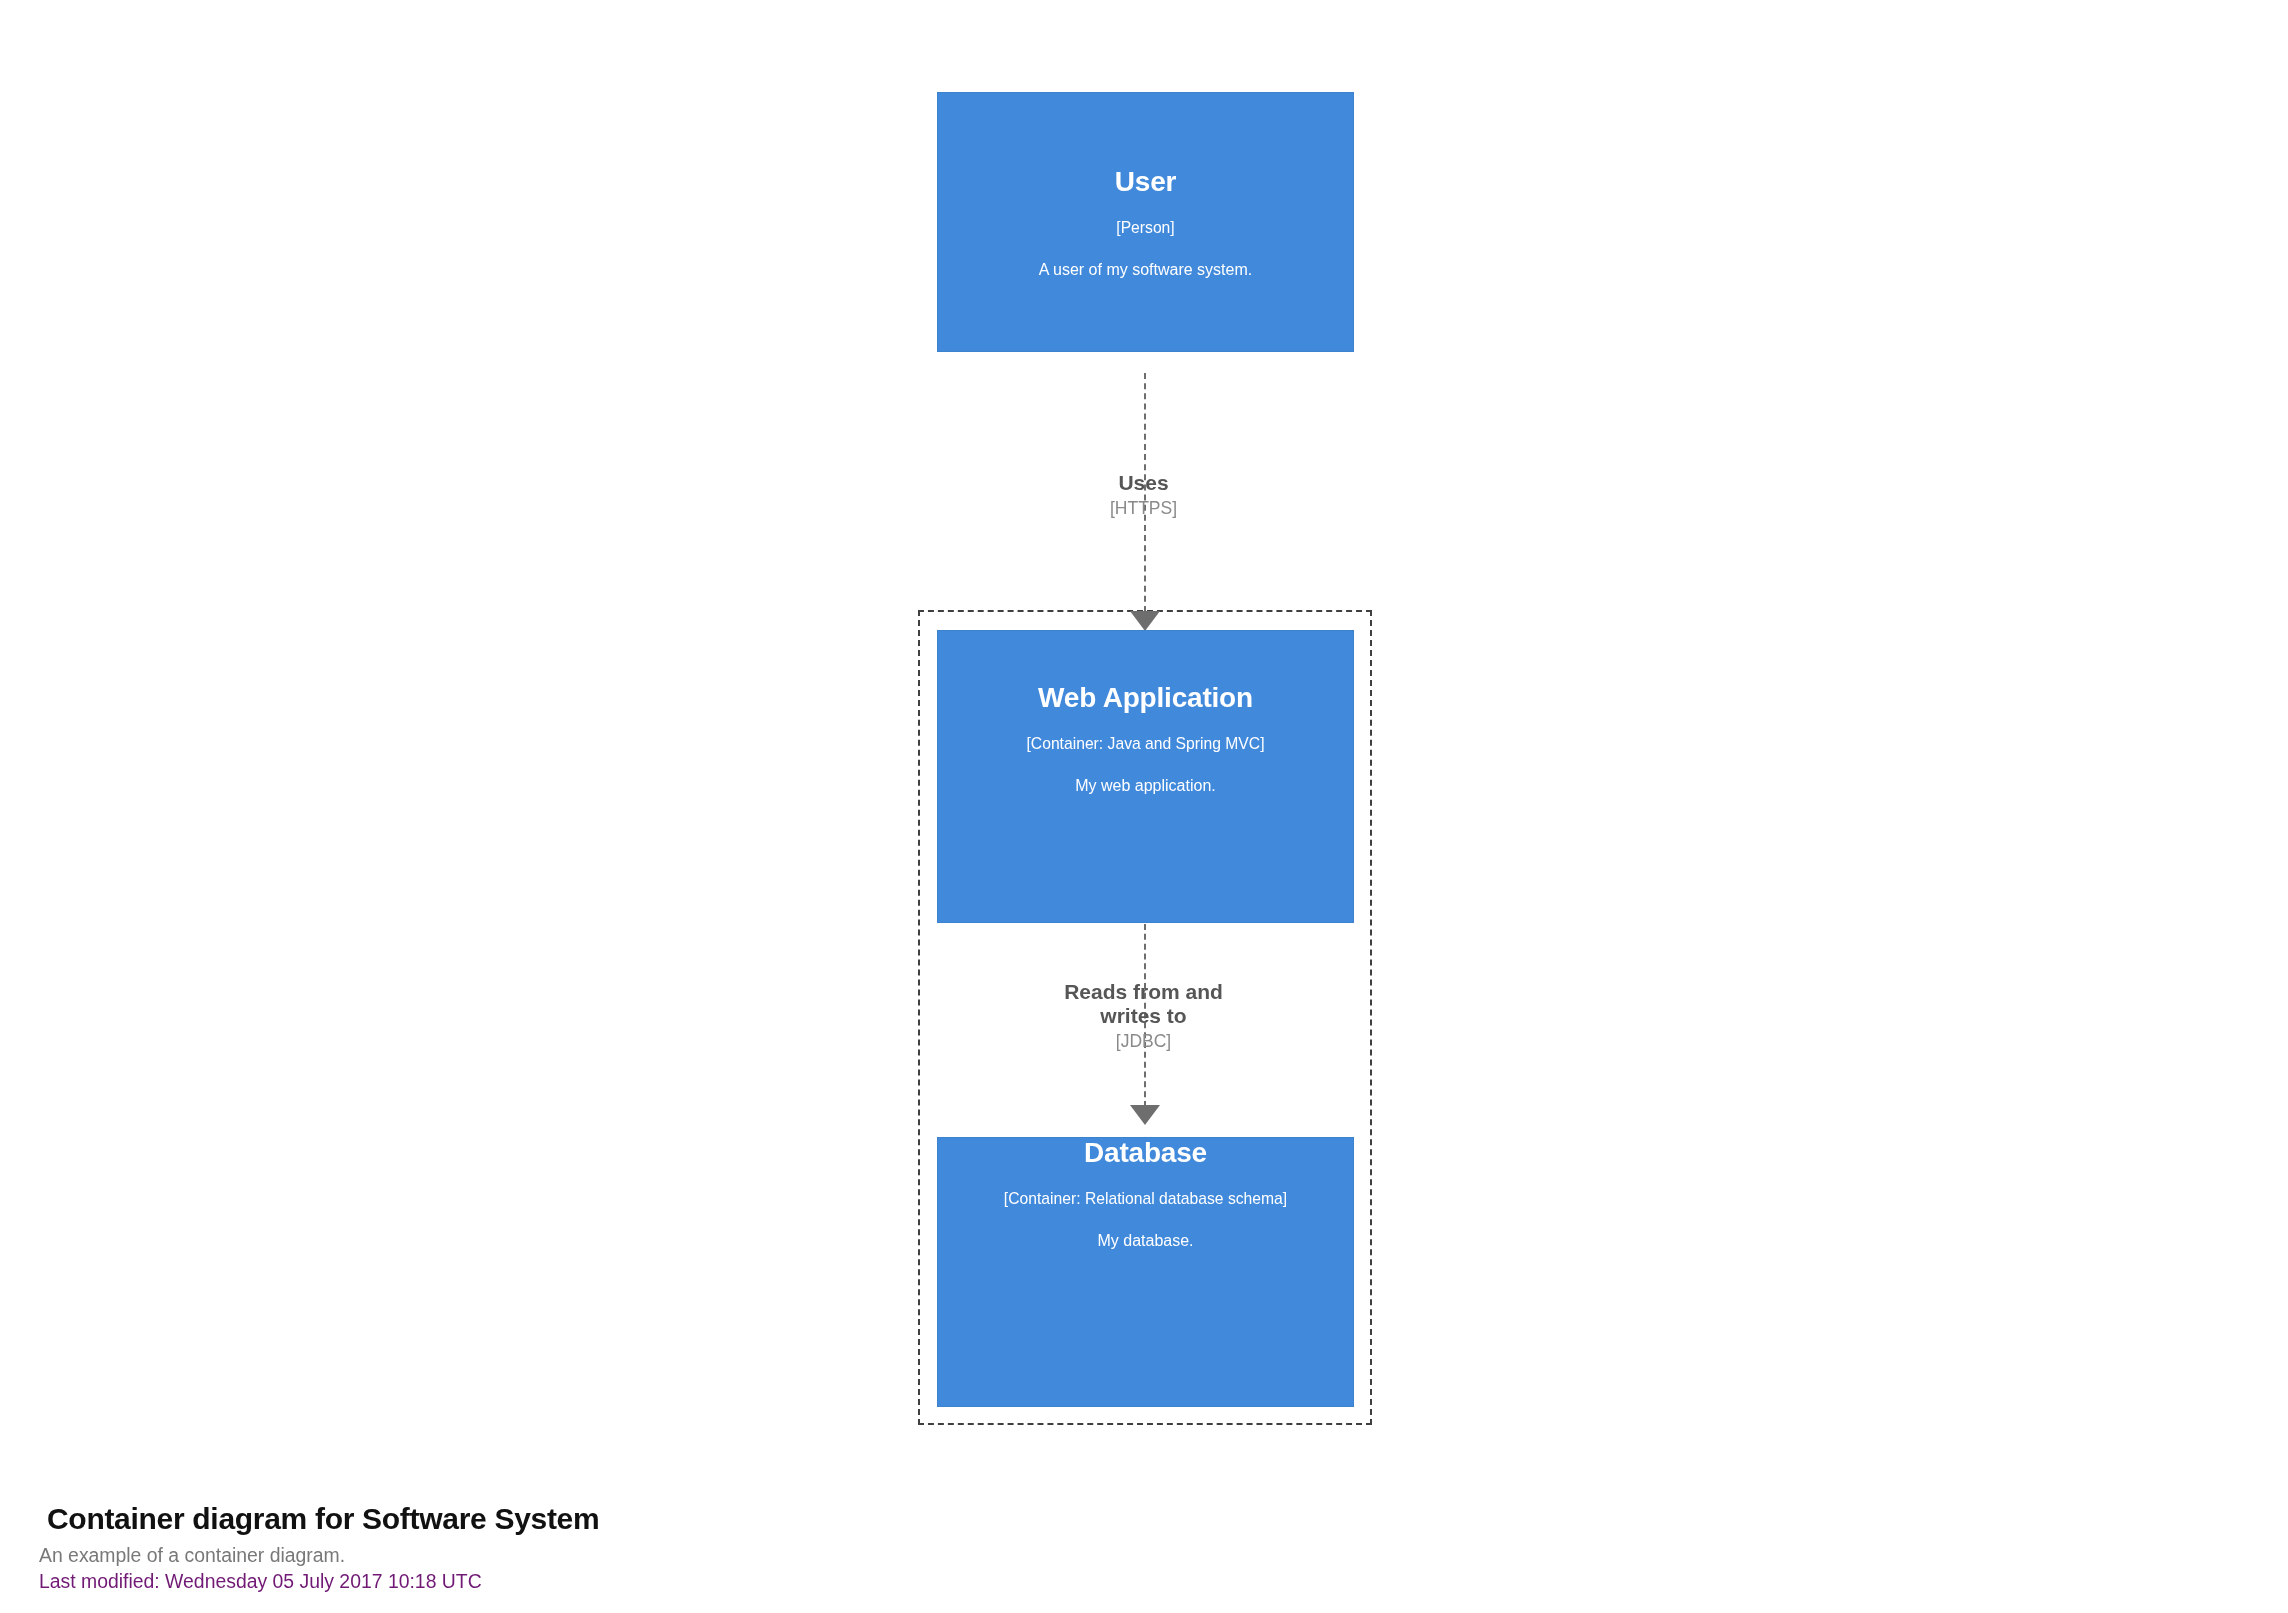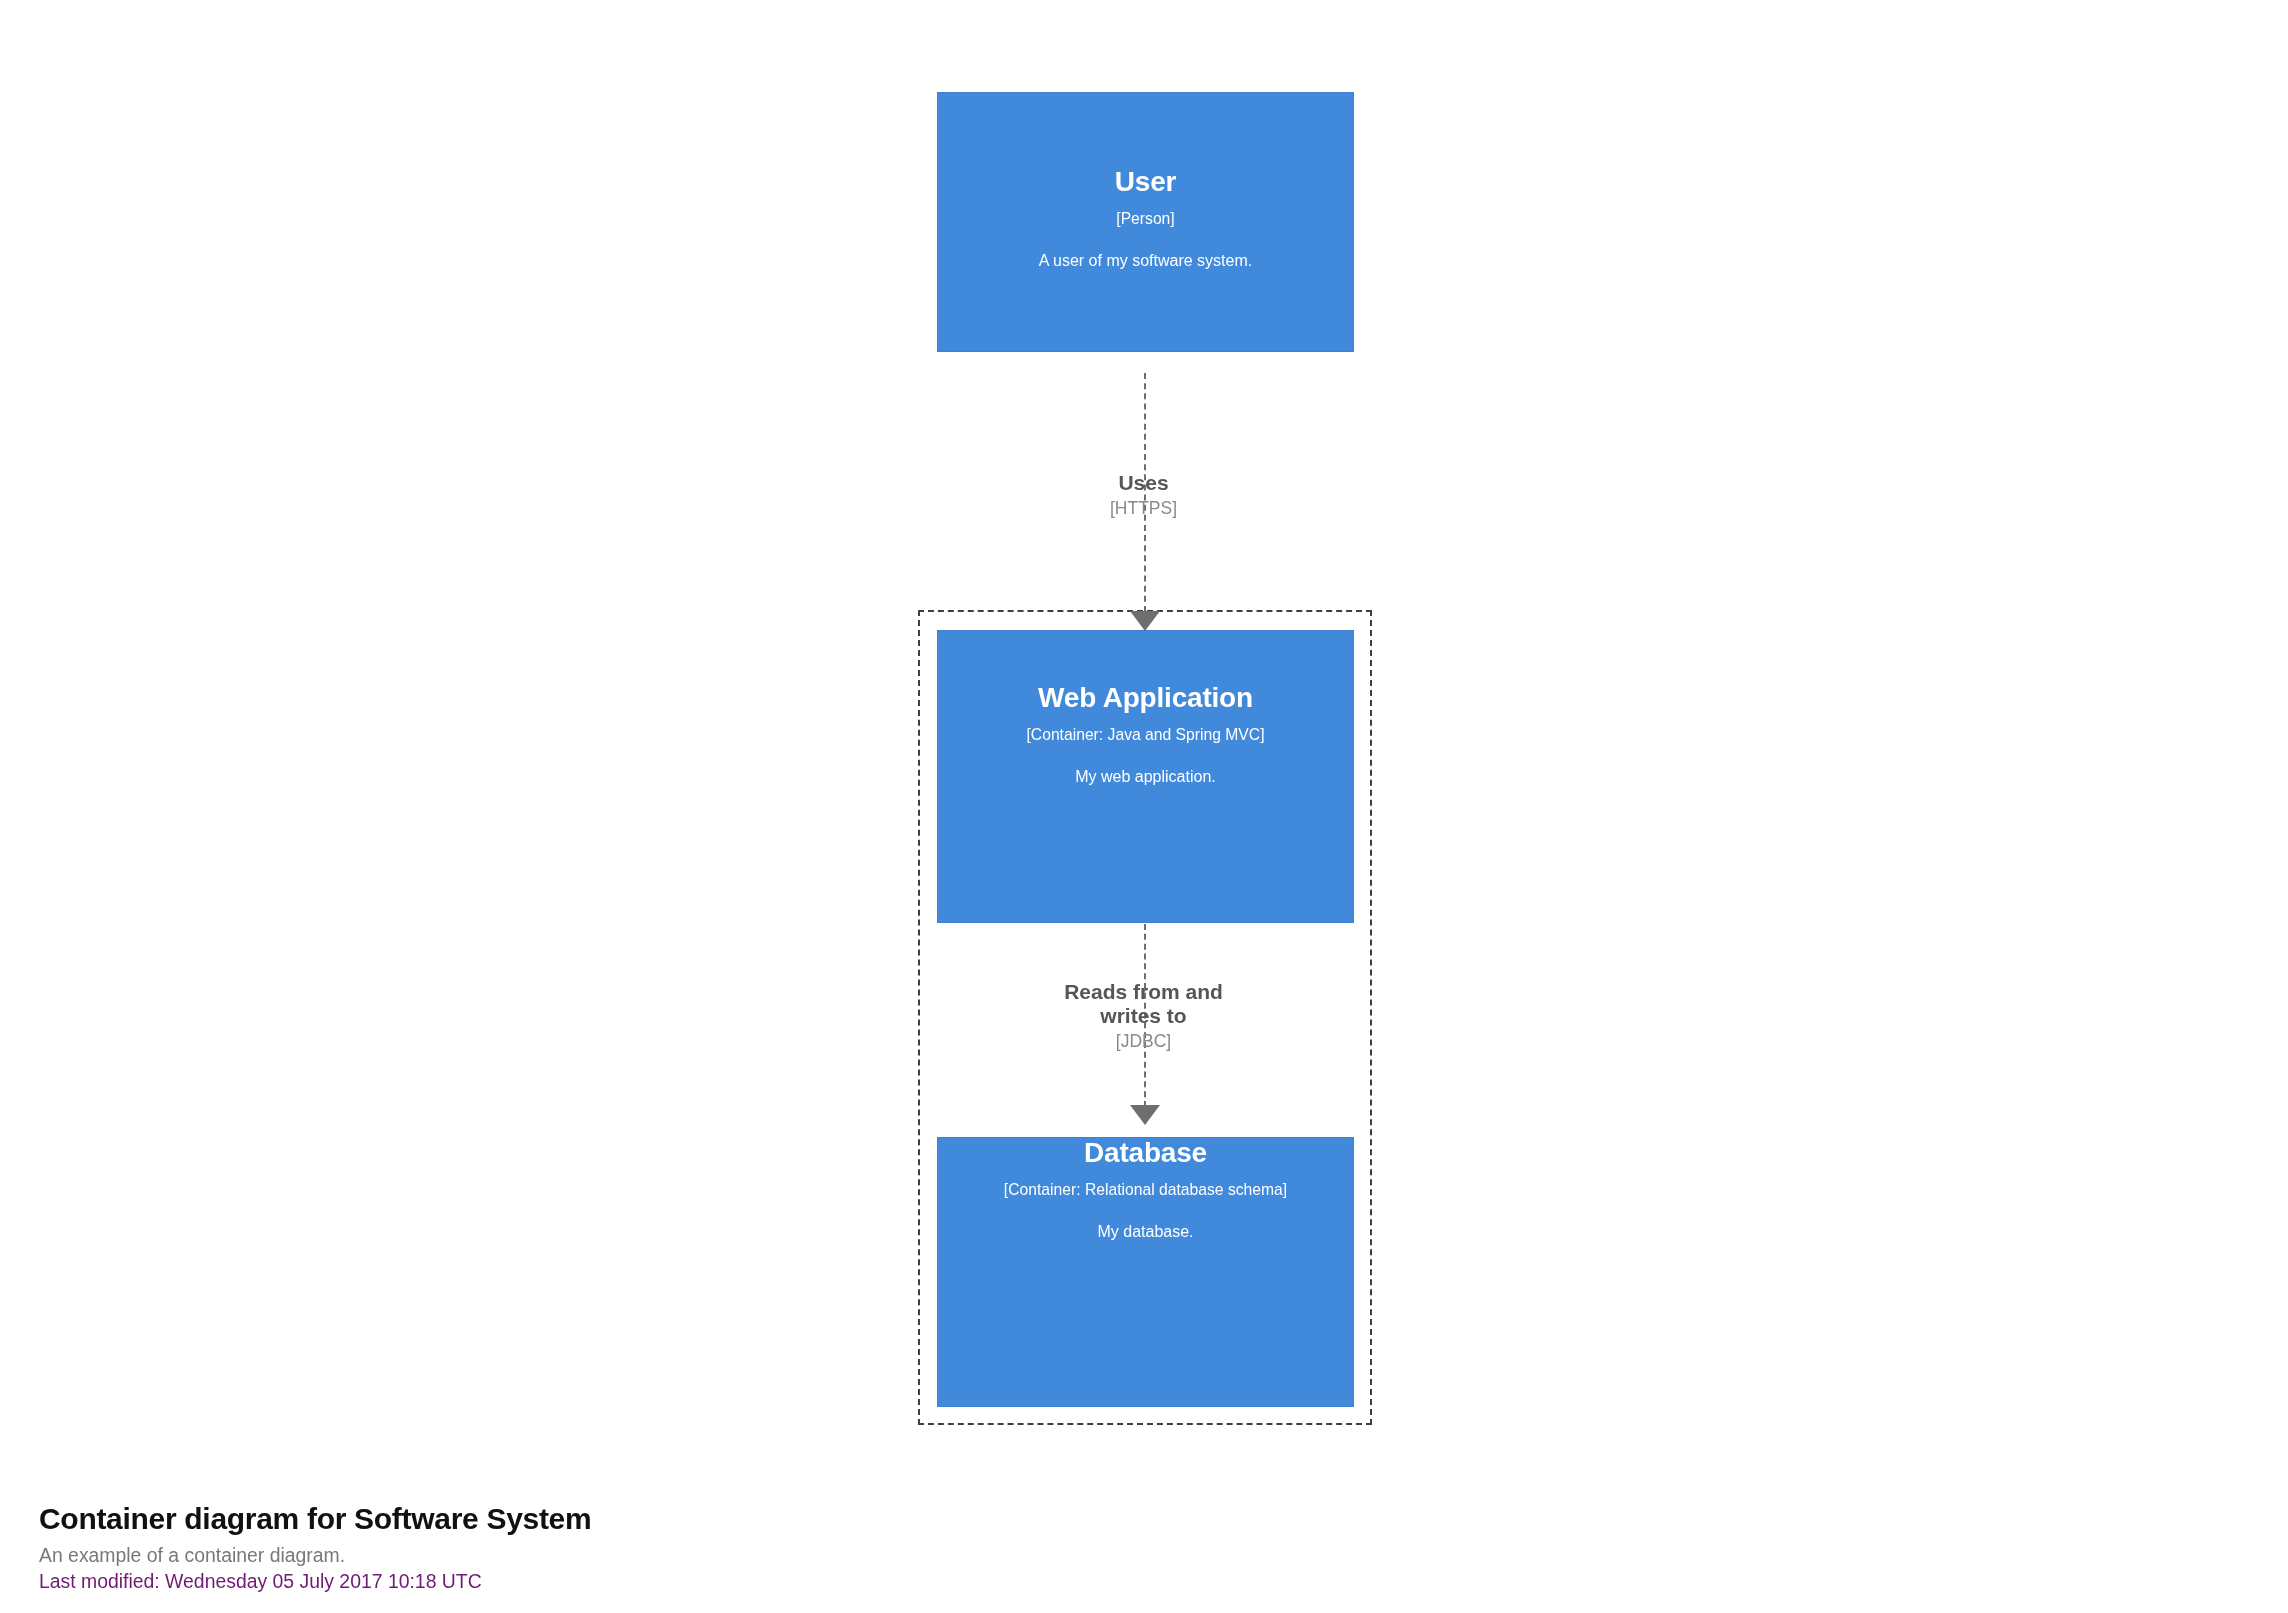--- a/index.html
+++ b/index.html
@@ -41,21 +41,21 @@
   .node .node-name {
     font-weight: bold;
     font-size: 28px;
     line-height: 1.1;
     letter-spacing: -0.2px;
     white-space: nowrap;
   }
   .node .node-tech {
     font-size: 15.7px;
     line-height: 1.1;
-    margin-top: 12px;
+    margin-top: 21px;
     white-space: nowrap;
   }
   .node .node-desc {
     font-size: 16px;
     line-height: 1.2;
     margin-top: 24px;
   }
 
   
   #node-user {
@@ -135,20 +135,21 @@
     top: 1501px;
     width: 1292px;
     z-index: 7;
   }
   #caption .caption-title {
     font-size: 30px;
     font-weight: bold;
     color: #111111;
     line-height: 1.18;
     letter-spacing: -0.3px;
+    margin-left: 8px;
   }
   #caption .caption-sub {
     font-size: 19.4px;
     color: #787878;
     line-height: 1.32;
     margin-top: 6.5px;
   }
   #caption .caption-modified {
     font-size: 19.4px;
     color: #701a75;

